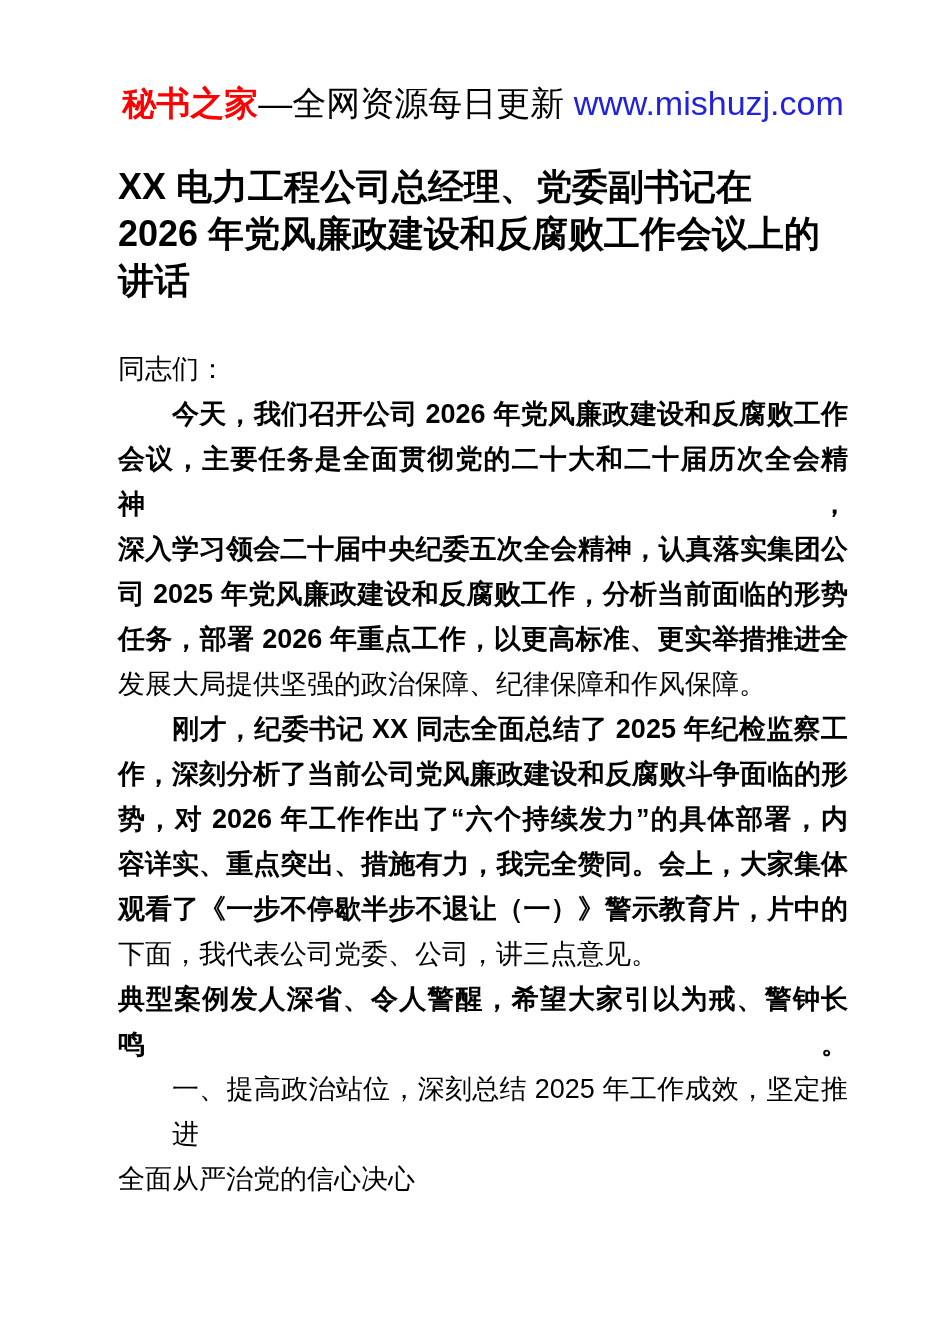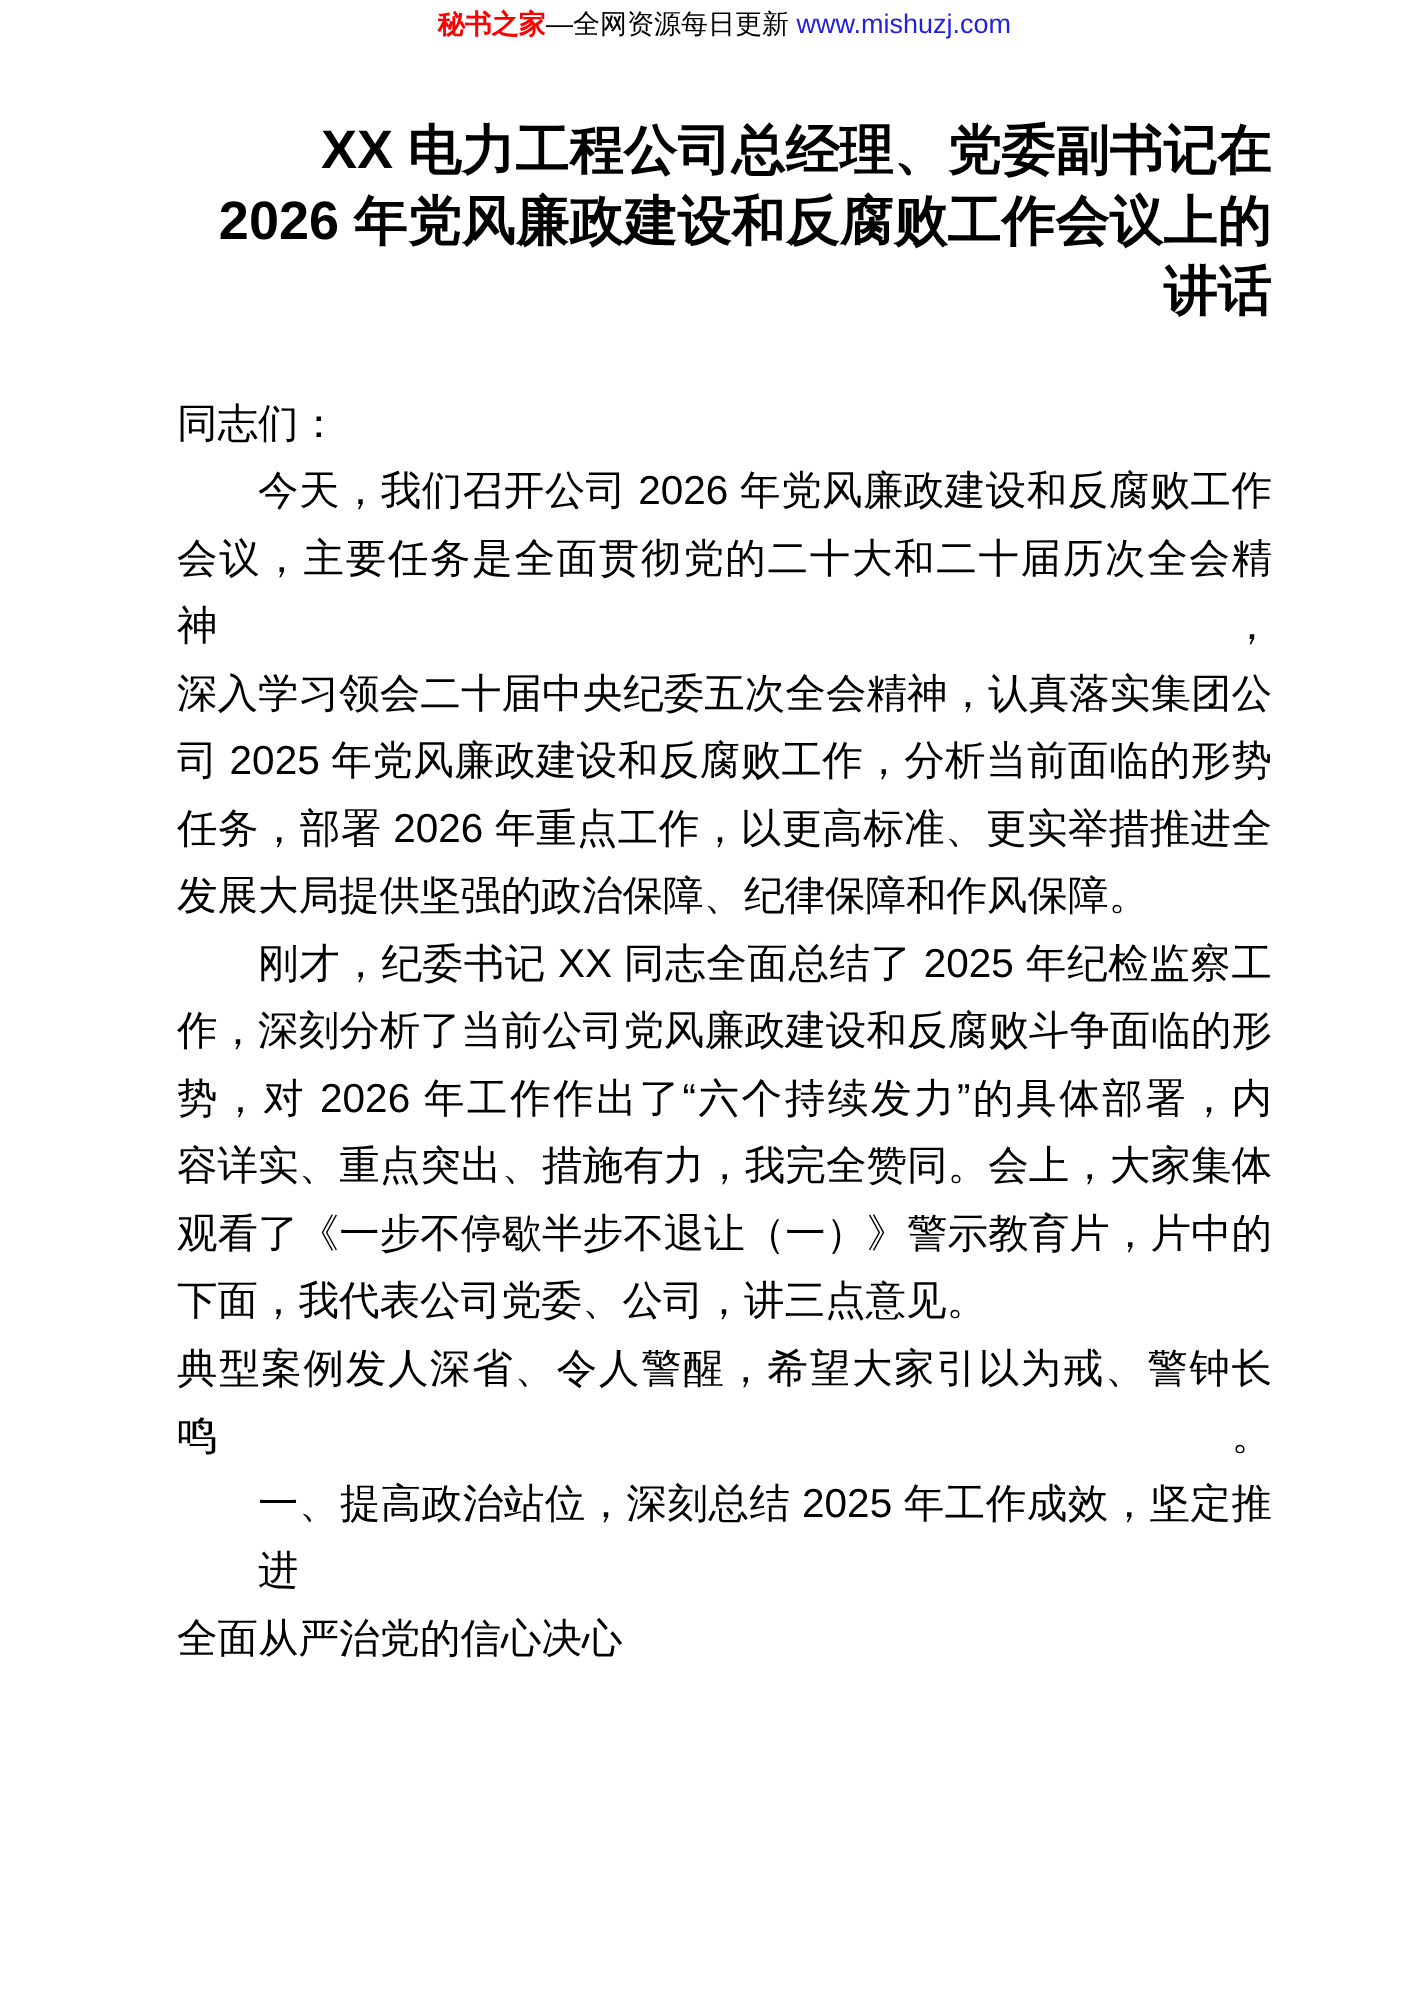--- a/index.html
+++ b/index.html
@@ -8,50 +8,52 @@
     width: 950px; height: 1344px;
     font-family: "Liberation Sans", sans-serif;
     color: #000;
     overflow: hidden;
   }
   .page { position: relative; width: 950px; height: 1344px; background: #fff; }
   .column { margin-left: 118px; width: 730px; }
 
   
   .site-header {
+    padding-top: 87px;
     text-align: center;
-    font-size: 18px;
+    font-size: 34px;
     line-height: 32px;
     white-space: nowrap;
   }
   .brand { font-weight: bold; }
   .tagline { color: #000; }
   .site-url { }
 
   
   .doc-title {
     margin-top: 44px;
-    text-align: right;
+    text-align: left;
     font-size: 36px;
     line-height: 47px;
     font-weight: bold;
     color: #000;
   }
 
   
   .doc-body { margin-top: 43px; }
   .line {
     font-size: 27px;
     line-height: 45px;
     color: #000;
     min-height: 45px;
   }
   .just {
     text-align: justify;
     text-align-last: justify;
+    font-weight: bold;
     -moz-text-align-last: justify;
   }
   .indent { padding-left: 54px; }
   .bold { font-weight: normal; }
 </style>
 </head>
 <body>
 
 <div class="page">
   <div class="column">

